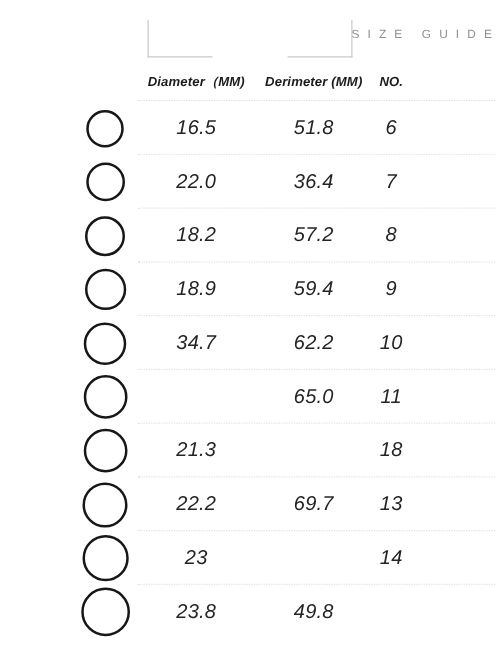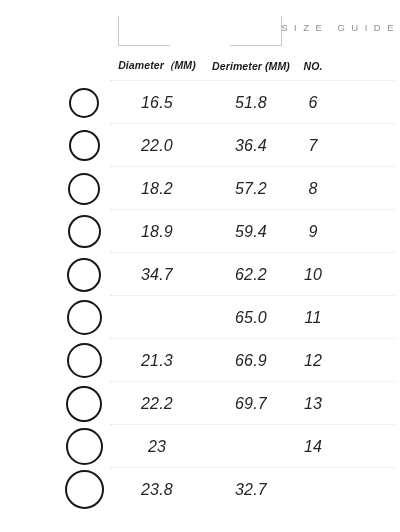--- a/index.html
+++ b/index.html
@@ -254,25 +254,22 @@
         </div>
         <div class="sep" style="border-top-color: rgb(226, 226, 226);"></div>
       </div>
       <div class="row data-row">
         <div class="cell c-ring">
           <div class="ring" style="width: 35px; height: 35px; border-color: rgb(23, 23, 23);"></div>
         </div>
         <div class="cell c-dia">
           <span class="val-text">21.3</span>
         </div>
-        <div class="cell c-per">
-          <span class="val-text">66.9</span>
-        </div>
-        <div class="cell c-no">
-          <span class="val-text">12</span>
+        <div class="cell c-no">
+          <span class="val-text">18</span>
         </div>
         <div class="sep" style="border-top-color: rgb(226, 226, 226);"></div>
       </div>
       <div class="row data-row">
         <div class="cell c-ring">
           <div class="ring" style="width: 36px; height: 36px; border-color: rgb(23, 23, 23);"></div>
         </div>
         <div class="cell c-dia">
           <span class="val-text">22.2</span>
         </div>
@@ -297,17 +294,17 @@
         <div class="sep" style="border-top-color: rgb(226, 226, 226);"></div>
       </div>
       <div class="row data-row">
         <div class="cell c-ring">
           <div class="ring" style="width: 39px; height: 39px; border-color: rgb(23, 23, 23);"></div>
         </div>
         <div class="cell c-dia">
           <span class="val-text">23.8</span>
         </div>
         <div class="cell c-per">
-          <span class="val-text">32.7</span>
+          <span class="val-text">49.8</span>
         </div>
       </div>
     </div>
 </div>
 
 </body></html>

